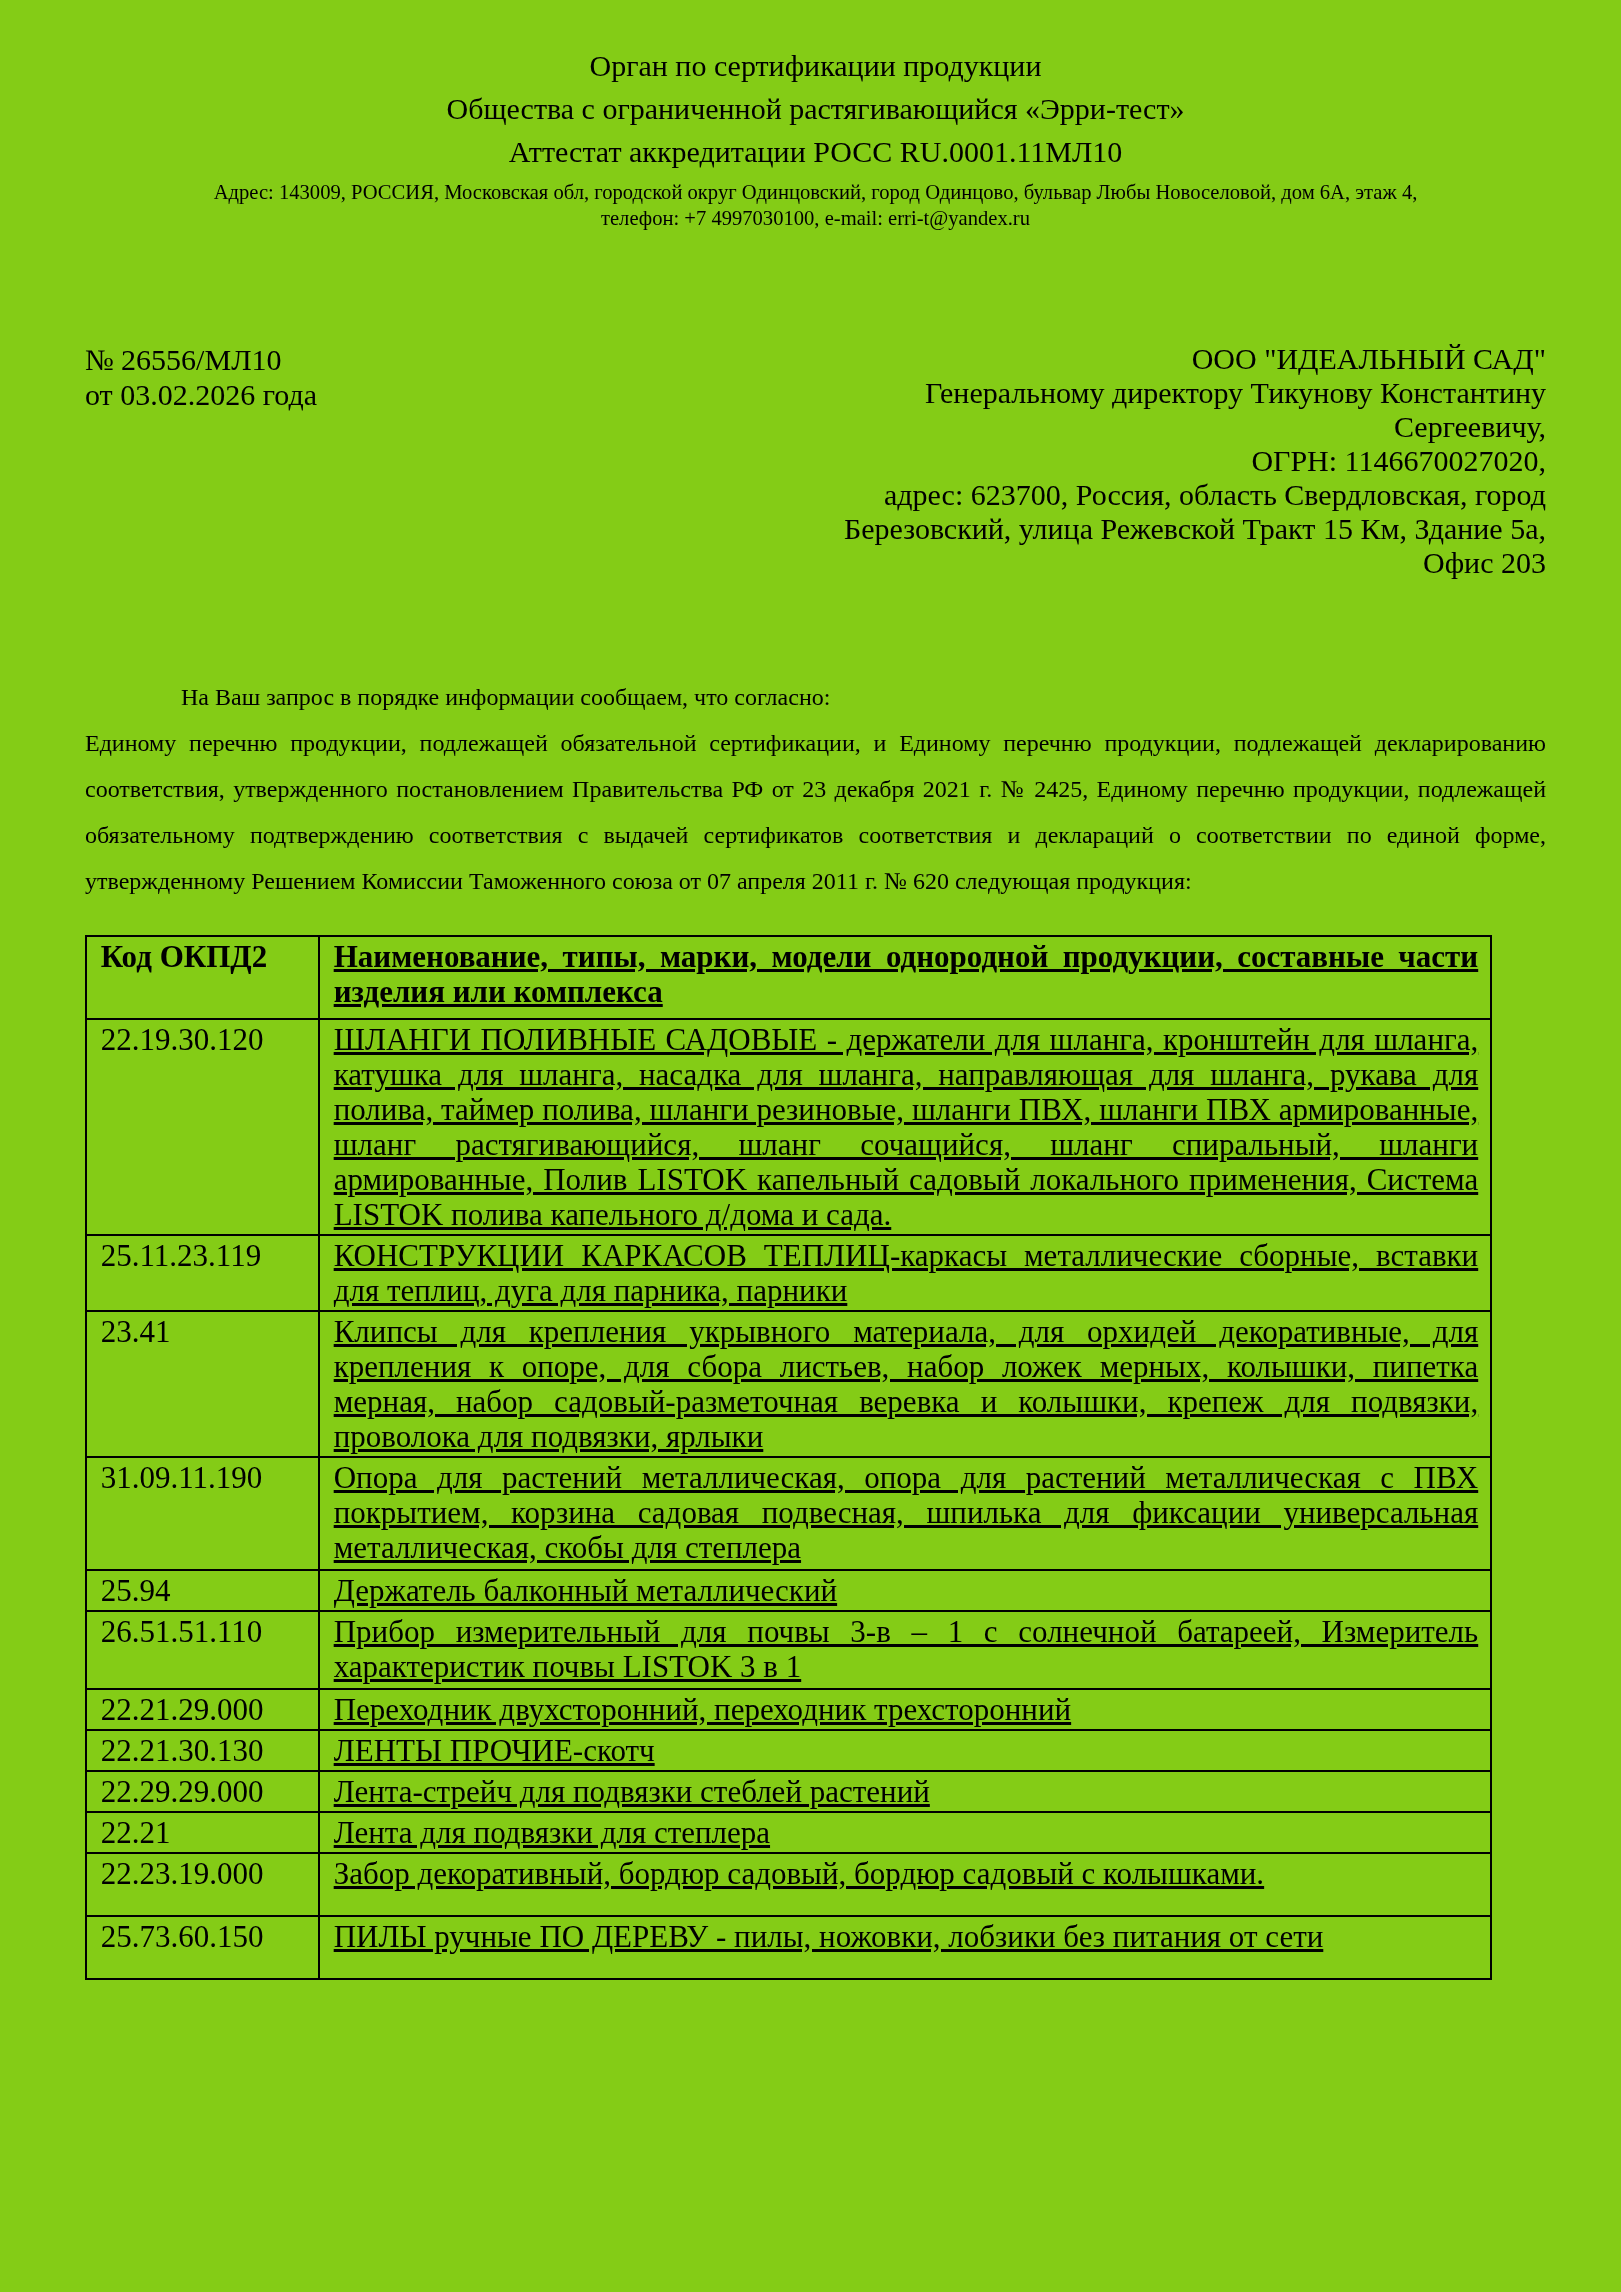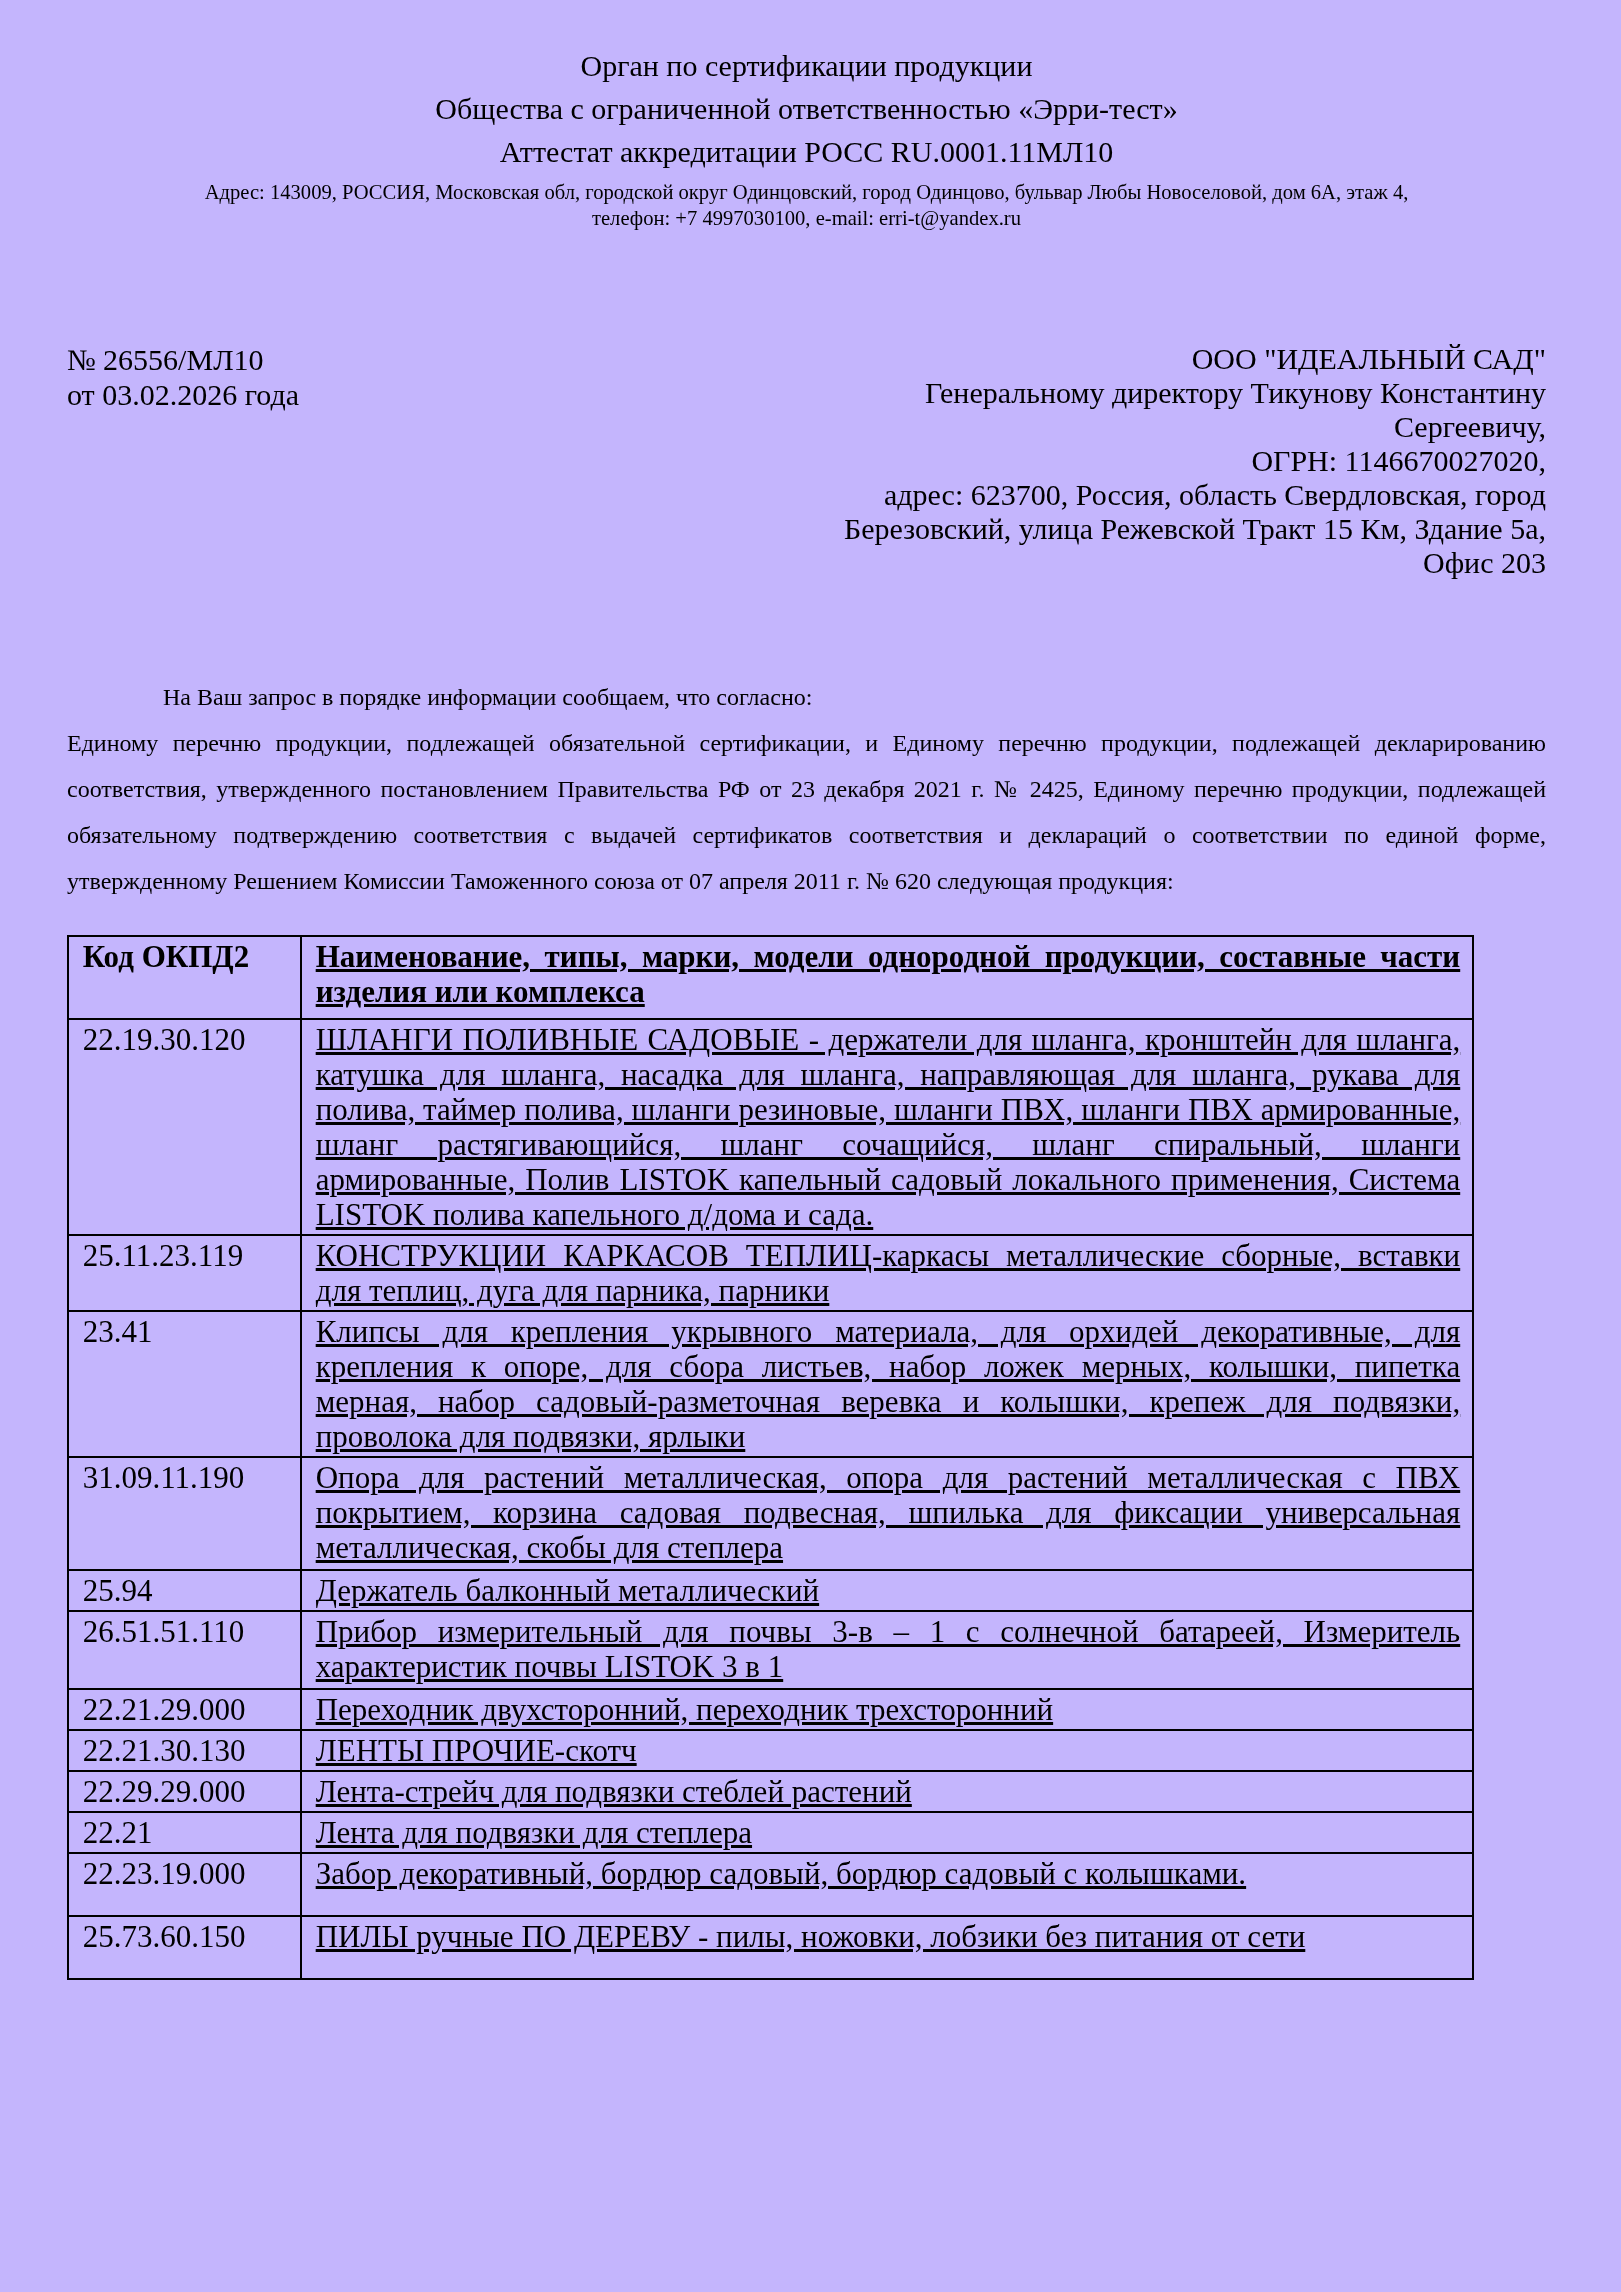--- a/index.html
+++ b/index.html
@@ -1,24 +1,24 @@
 <!DOCTYPE html>
 <html><head>
 <meta charset="utf-8">
 <style>
   html, body { margin: 0; padding: 0; background: #ffffff; }
   .page {
     position: relative;
     width: 1621px;
     height: 2293px;
-    background: #c4b5fd;
+    background: #84cc16;
     color: #000000;
     font-family: "Liberation Serif", "DejaVu Serif", serif;
     box-sizing: border-box;
-    padding: 44px 75px 0 67px;
+    padding: 44px 75px 0 85px;
     overflow: hidden;
   }
   .letterhead { text-align: center; font-size: 30px; line-height: 43px; }
   .lh-address { font-size: 20.6px; line-height: 26.5px; margin-top: 5.9px; }
   .ref-row {
     display: flex;
     justify-content: space-between;
     align-items: flex-start;
     margin-top: 110px;
     font-size: 30px;
@@ -50,21 +50,21 @@
   td.desc-col { text-align: justify; text-decoration: underline; }
   tr.th-row td { font-weight: bold; }
 </style>
 </head>
 <body>
 
 <div class="page">
 
   <header class="letterhead">
     <div>Орган по сертификации продукции</div>
-    <div>Общества с ограниченной ответственностью «Эрри-тест»</div>
+    <div>Общества с ограниченной растягивающийся «Эрри-тест»</div>
     <div>Аттестат аккредитации РОСС RU.0001.11МЛ10</div>
     <div class="lh-address">
       <div>Адрес: 143009, РОССИЯ, Московская обл, городской округ Одинцовский, город Одинцово, бульвар Любы Новоселовой, дом 6А, этаж 4,</div>
       <div>телефон: +7 4997030100, e-mail: erri-t@yandex.ru</div>
     </div>
   </header>
 
   <section class="ref-row">
     <div class="ref-left">
       <div>№ 26556/МЛ10</div>

